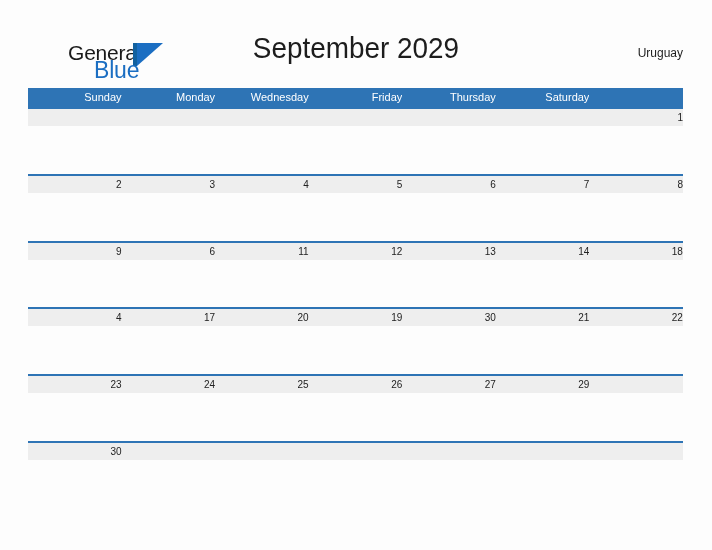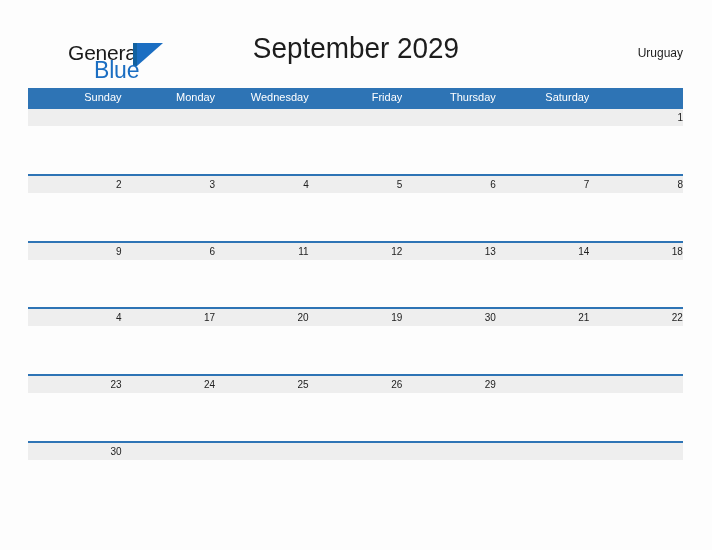--- a/index.html
+++ b/index.html
@@ -288,20 +288,21 @@
       <div class="day-body-cell"></div>
     </div>
   </div>
 
   <div class="week-row">
     <div class="date-band">
       <div class="date-cell">23</div>
       <div class="date-cell">24</div>
       <div class="date-cell">25</div>
       <div class="date-cell">26</div>
+      <div class="date-cell">27</div>
       <div class="date-cell">29</div>
     </div>
     <div class="day-body">
       <div class="day-body-cell"></div>
       <div class="day-body-cell"></div>
       <div class="day-body-cell"></div>
       <div class="day-body-cell"></div>
       <div class="day-body-cell"></div>
       <div class="day-body-cell"></div>
       <div class="day-body-cell"></div>

